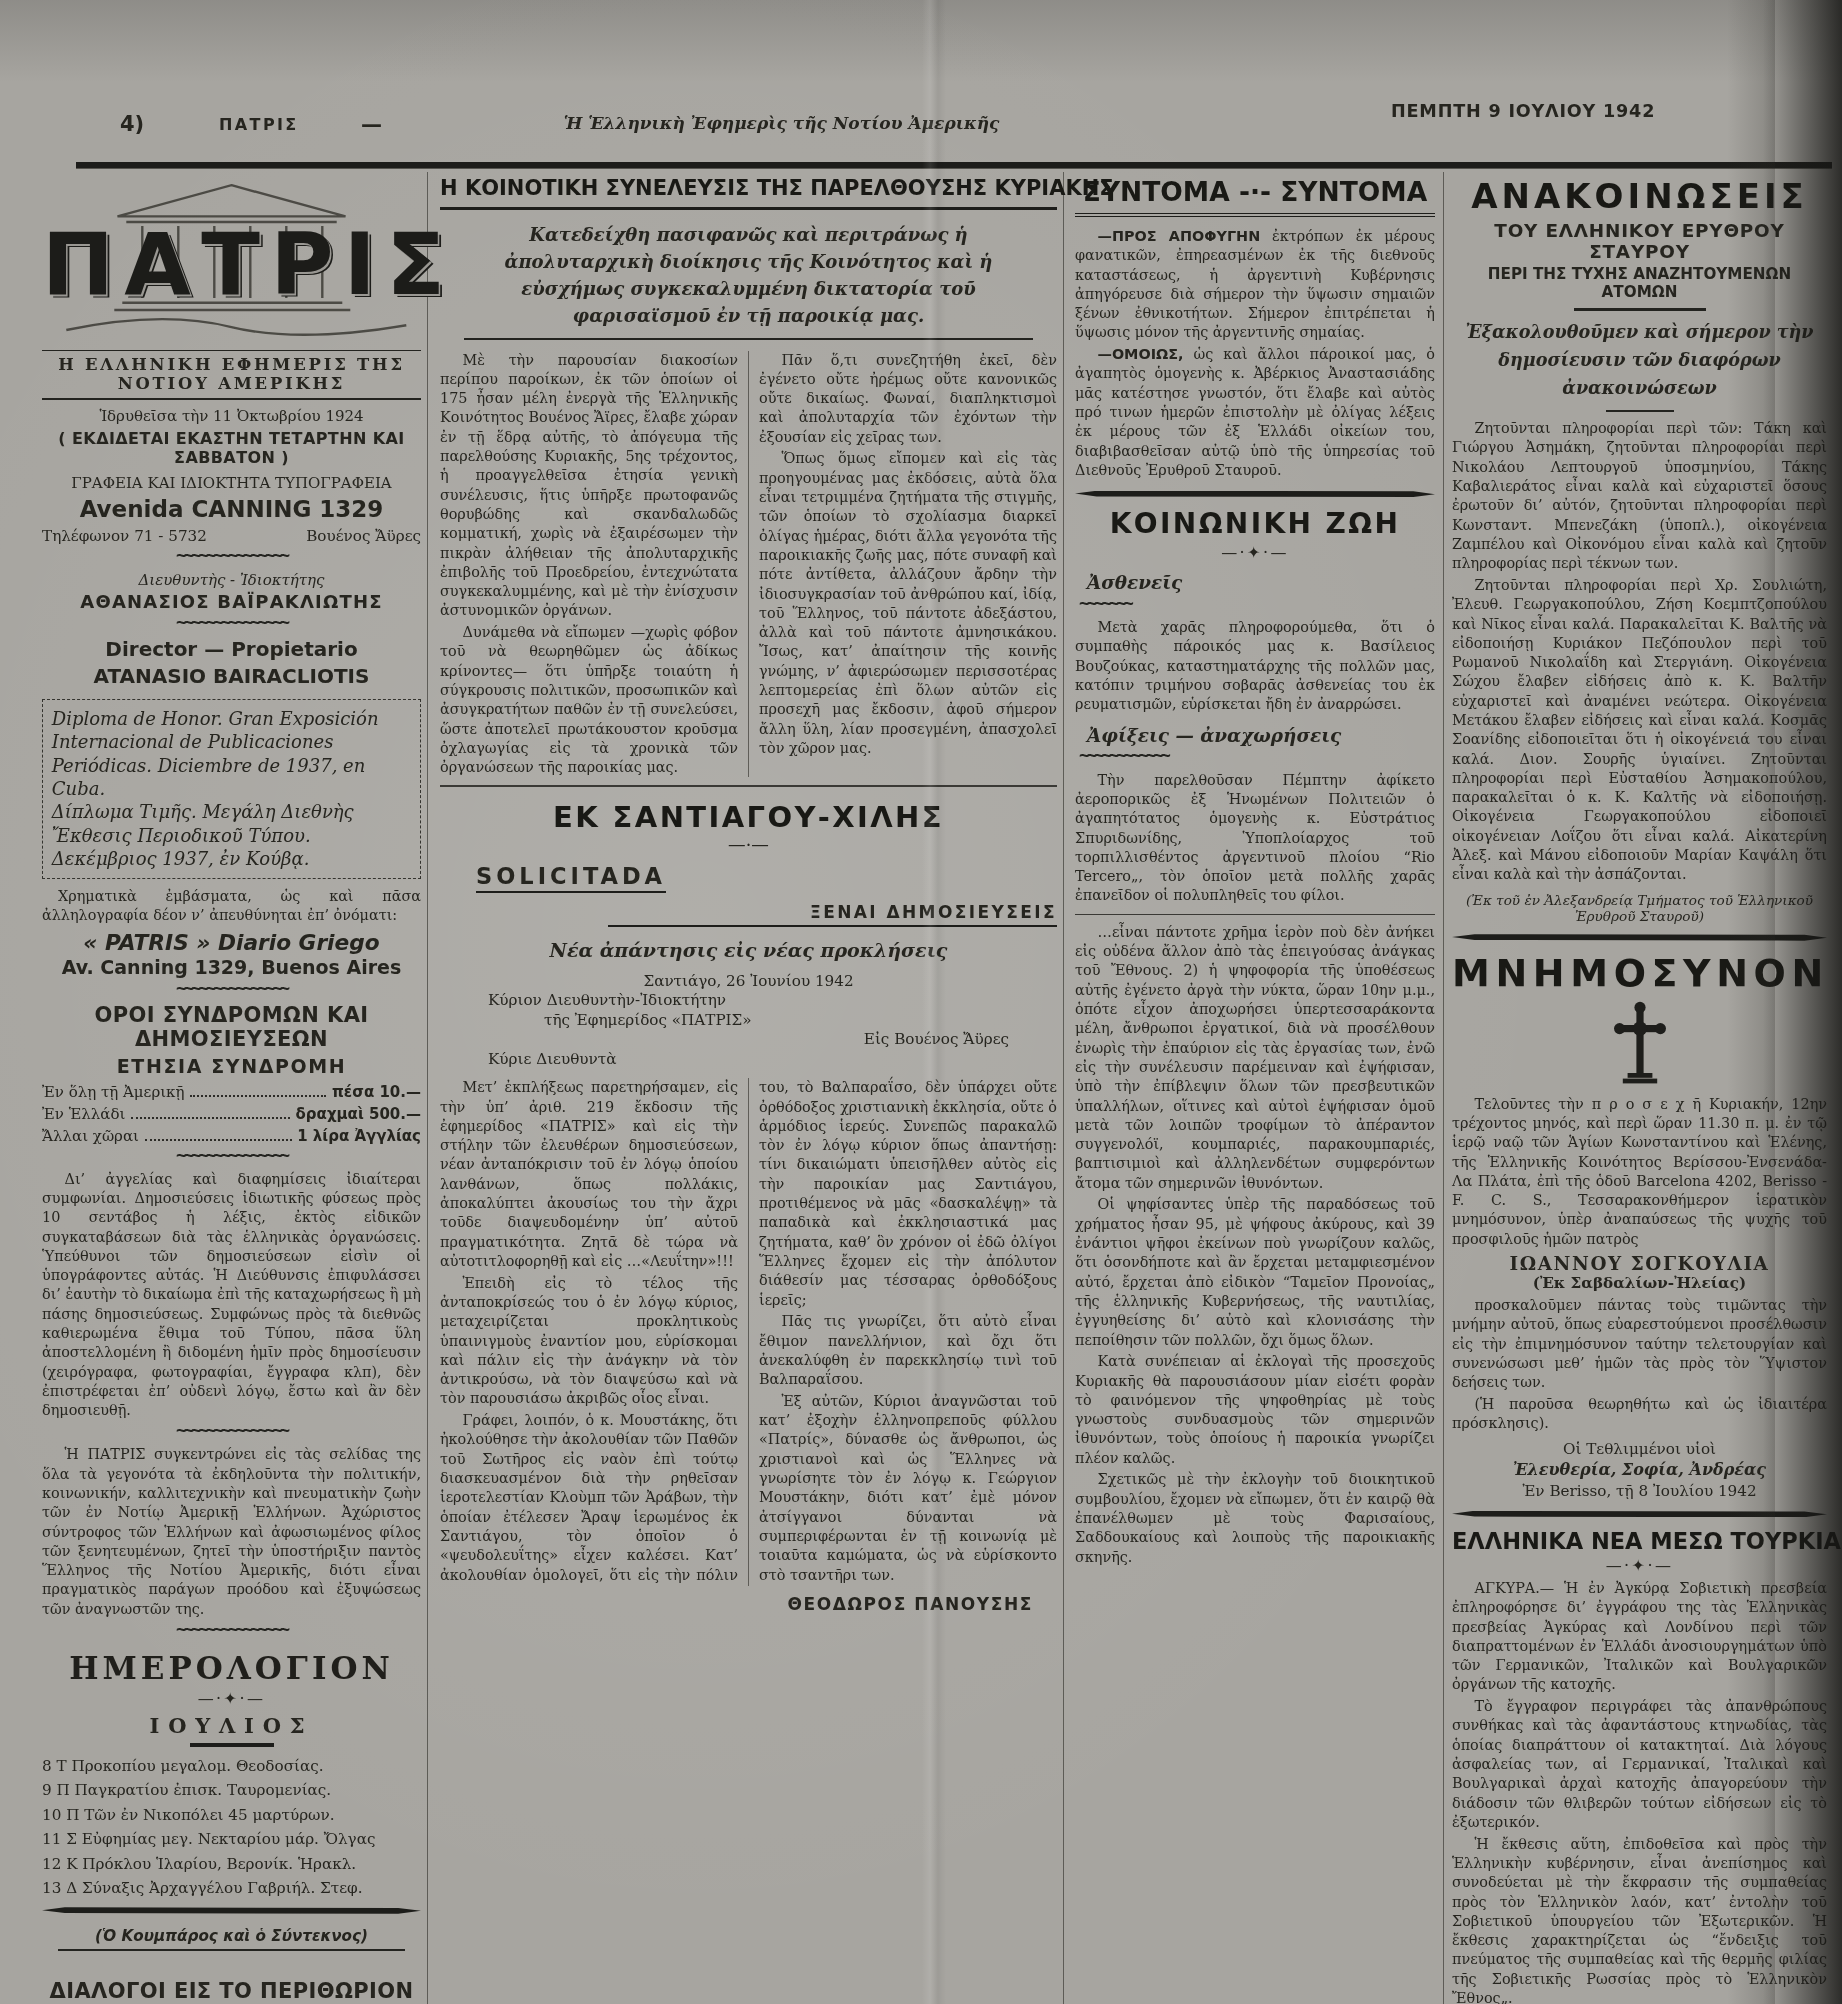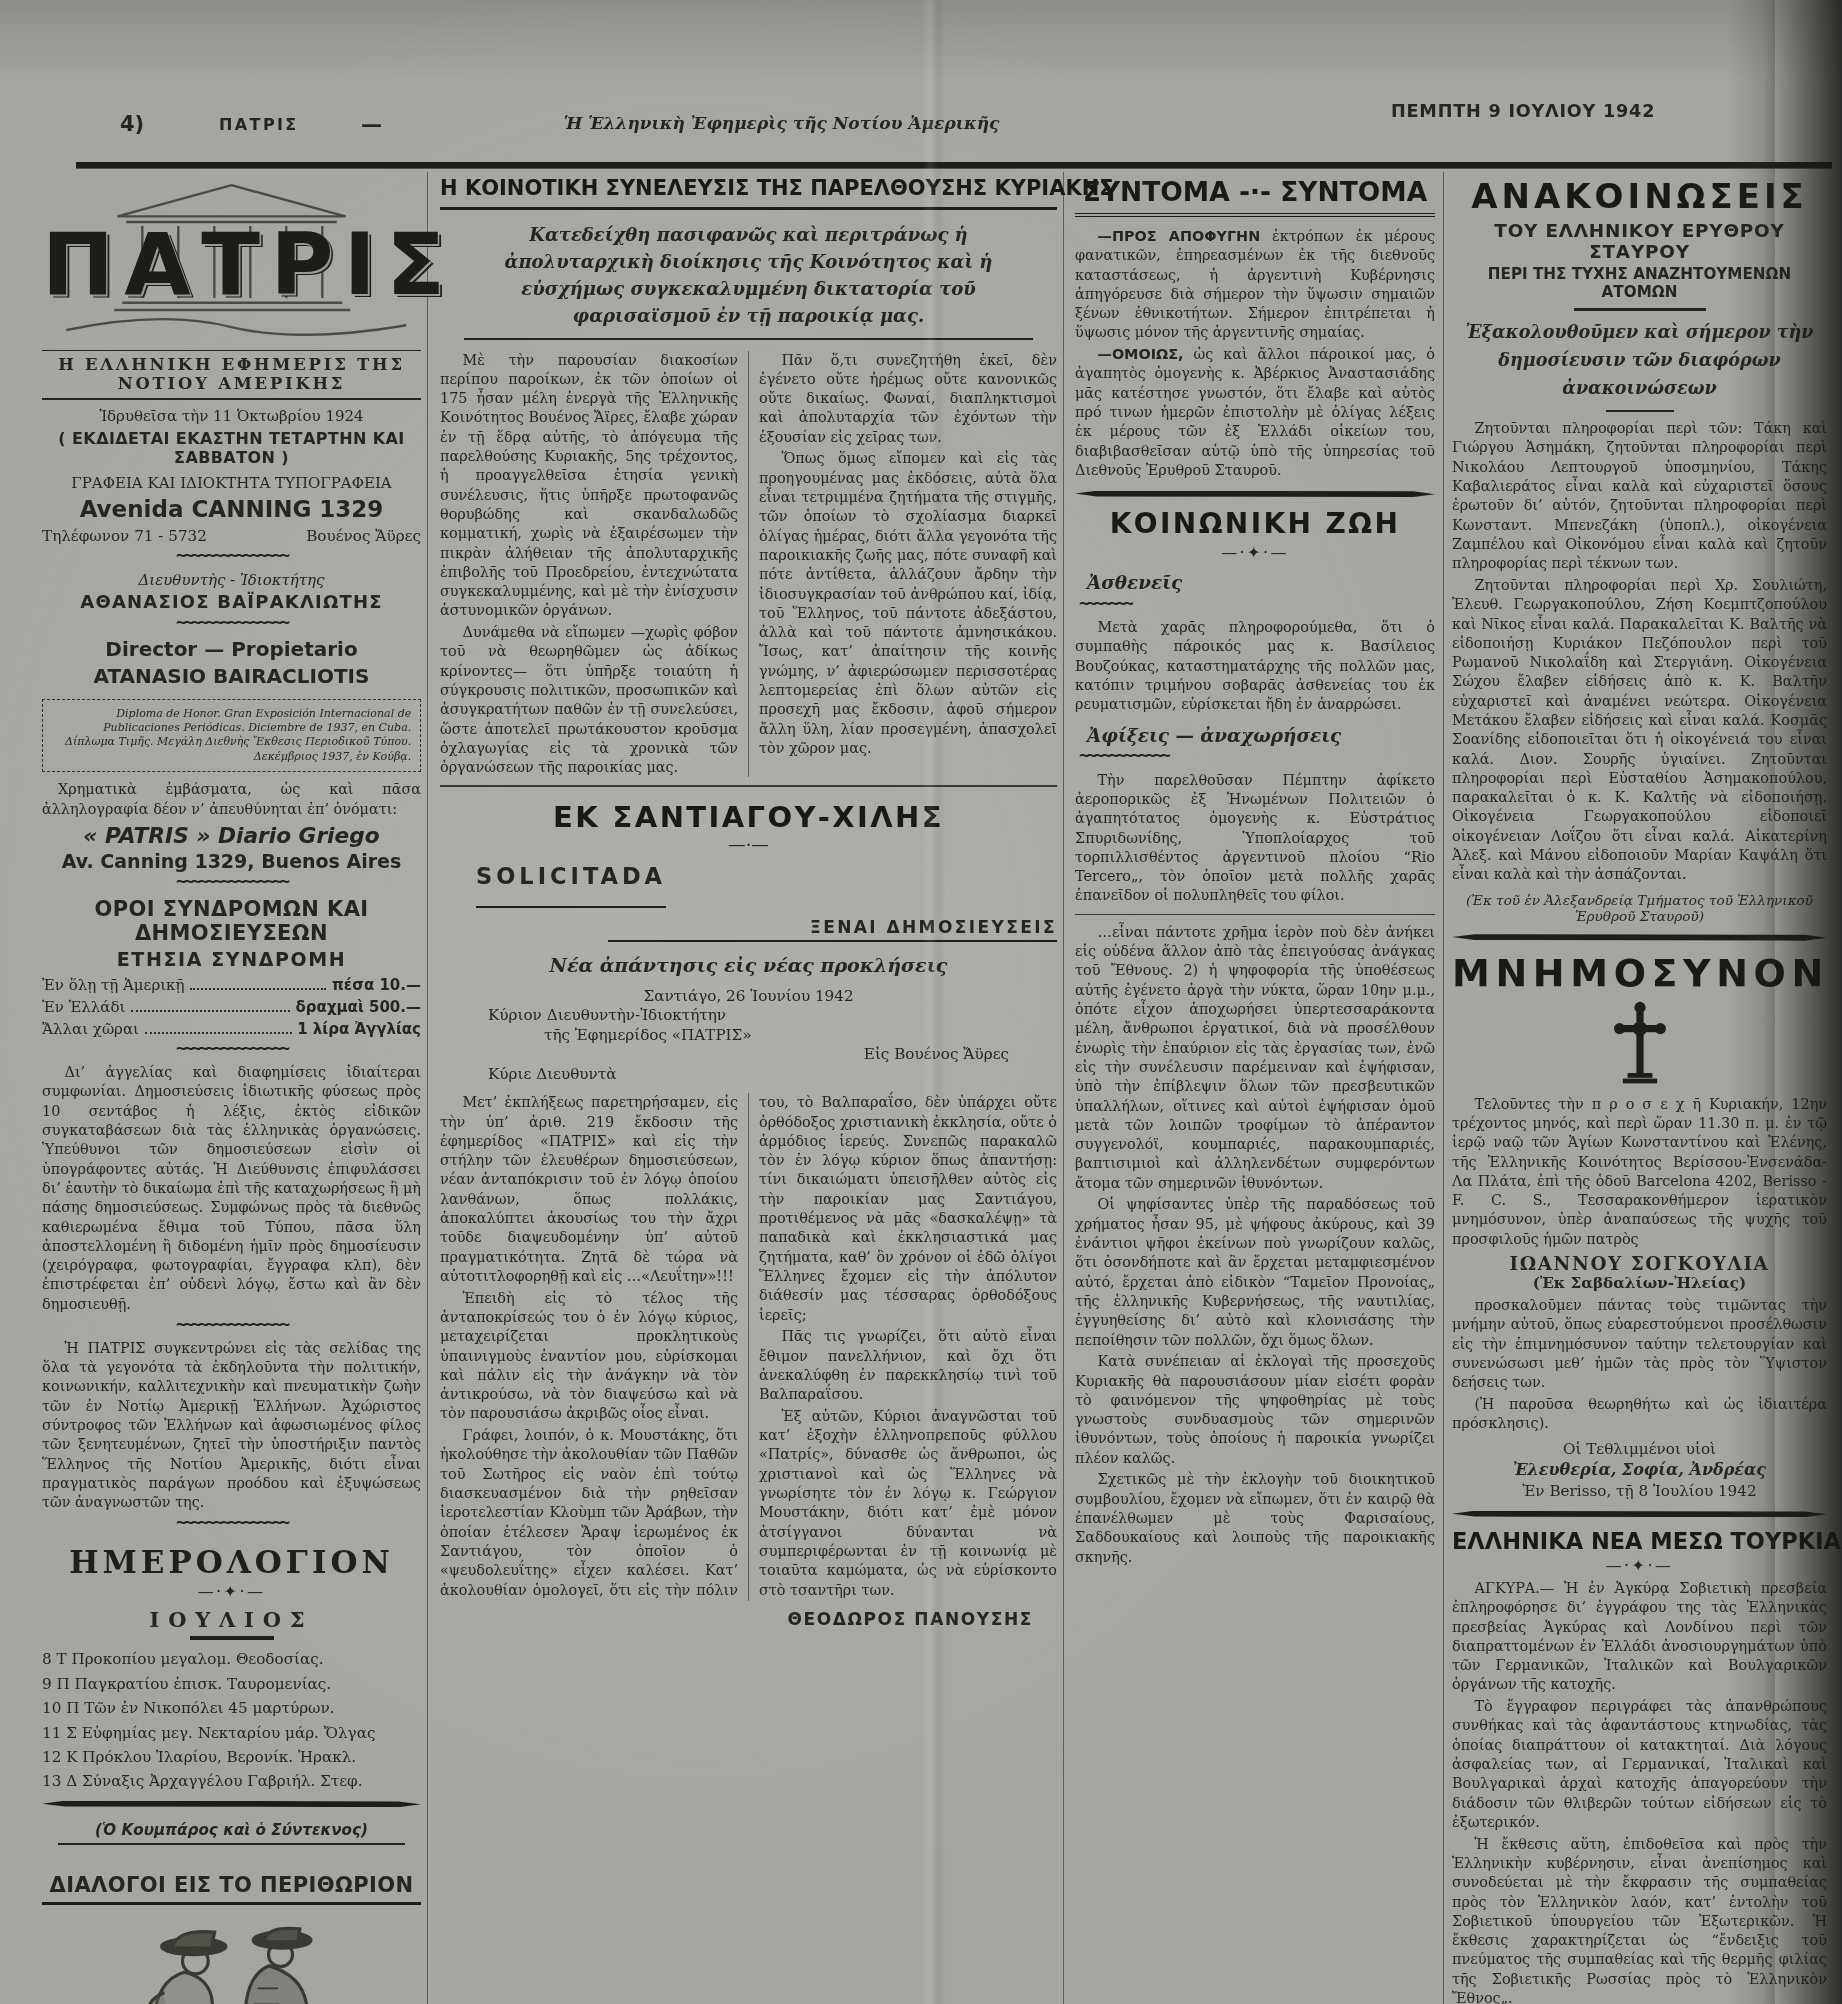--- a/index.html
+++ b/index.html
@@ -52,21 +52,21 @@
     color:#1c1c19;text-shadow:1.6px 1.6px 0 rgba(167,165,160,.9), 3.2px 3.2px 0 #1c1c19;}
   .tagline{border-top:1.6px solid #23231f;border-bottom:2.8px double #23231f;padding:4px 0 4.8px 0;
     text-align:center;font-size:16.4px;font-weight:bold;letter-spacing:2.8px;}
   .mh-line{text-align:center;font-size:15px;margin-top:6.4px;}
   .mh-bold{font-family:"DejaVu Sans",sans-serif;font-weight:bold;}
   .issue-days{font-size:16px;letter-spacing:0.4px;margin-top:4.8px;}
   .canning{font-size:23px;margin-top:4px;}
   .phone-row{display:flex;justify-content:space-between;font-size:15.2px;margin-top:5.6px;}
   .dir-name{font-size:18px;letter-spacing:1.2px;margin-top:2.4px;}
   .dir-es{font-size:20px;margin-top:3.2px;}
-  .diploma{border:1.6px dashed #34332e;margin:10.4px 0 8px 0;padding:7.2px 8.8px;font-size:11px;line-height:1.3;text-align:right;font-style:italic;}
+  .diploma{border:1.6px dashed #34332e;margin:10.4px 0 8px 0;padding:7.2px 8.8px;font-size:18px;line-height:1.3;text-align:left;font-style:italic;}
   .remit{font-size:14.4px;line-height:1.35;text-align:justify;text-indent:16px;margin-top:8px;}
   .patris-diario{font-size:21.7px;margin-top:4px;font-style:italic;}
   .patris-addr{font-size:19px;margin-top:1.6px;}
   .subs-hd{font-size:21px;letter-spacing:0.4px;line-height:1.15;margin-top:4px;}
   .annual{font-size:19px;letter-spacing:1.6px;margin:3.2px 0 6.4px 0;}
   .rate-row{display:flex;align-items:baseline;font-size:15px;margin:4px 0;}
   .rate-dots{flex:1;border-bottom:2.8px dotted #2c2b27;margin:0 5.6px 4px 5.6px;}
   .rate-val{font-weight:bold;font-family:"DejaVu Sans",sans-serif;}
 
   
@@ -85,21 +85,21 @@
   
   .headline{font-family:"DejaVu Sans",sans-serif;font-weight:bold;font-size:21px;white-space:nowrap;
     letter-spacing:0px;border-bottom:3.2px solid #1d1d1a;padding-bottom:7.2px;text-align:center;color:#191915;}
   .subhead{font-size:18px;font-weight:bold;font-style:italic;text-align:center;line-height:1.5;
     margin:11.2px 24px 0 24px;padding-bottom:8.8px;border-bottom:2.4px solid #23231f;}
   .twocol{column-count:2;column-gap:21px;column-rule:1.2px solid rgba(68,67,62,.75);margin-top:10.4px;}
   .sant-hd{font-family:"DejaVu Sans",sans-serif;font-weight:bold;font-size:29px;text-align:center;
     letter-spacing:2.4px;margin-top:13.6px;color:#191915;}
   .sant-orn{text-align:center;font-size:17.6px;margin:0.8px 0 4px 0;}
   .solicitada{font-family:"DejaVu Sans",sans-serif;font-weight:bold;font-size:22.5px;letter-spacing:4px;
-    display:inline-block;border-bottom:2.8px solid #1d1d1a;padding-bottom:17px;margin:4px 0 0 36px;}
+    display:inline-block;border-bottom:2.8px solid #1d1d1a;padding-bottom:2px;margin:4px 0 0 36px;}
   .xenai{font-family:"DejaVu Sans",sans-serif;font-weight:bold;font-size:17px;letter-spacing:2.4px;
     display:block;text-align:right;border-bottom:2px solid #1d1d1a;padding-bottom:3.2px;margin:8.8px 0 4px 168px;}
   .sant-sub{font-size:19px;font-weight:bold;font-style:italic;text-align:center;line-height:1.5;margin-top:8.8px;}
   .sant-meta{font-size:15.2px;margin-top:7.2px;}
   .sant-meta div{margin:1.6px 0;}
   .signature{font-family:"DejaVu Sans",sans-serif;font-weight:bold;font-size:17px;letter-spacing:1.6px;text-align:right;margin:8px 24px 0 0;}
 
   
   .syntoma-hd{font-family:"DejaVu Sans",sans-serif;font-weight:bold;font-size:26.5px;white-space:nowrap;
     border-bottom:4px double #1d1d1a;padding-bottom:6.4px;text-align:center;color:#191915;}

